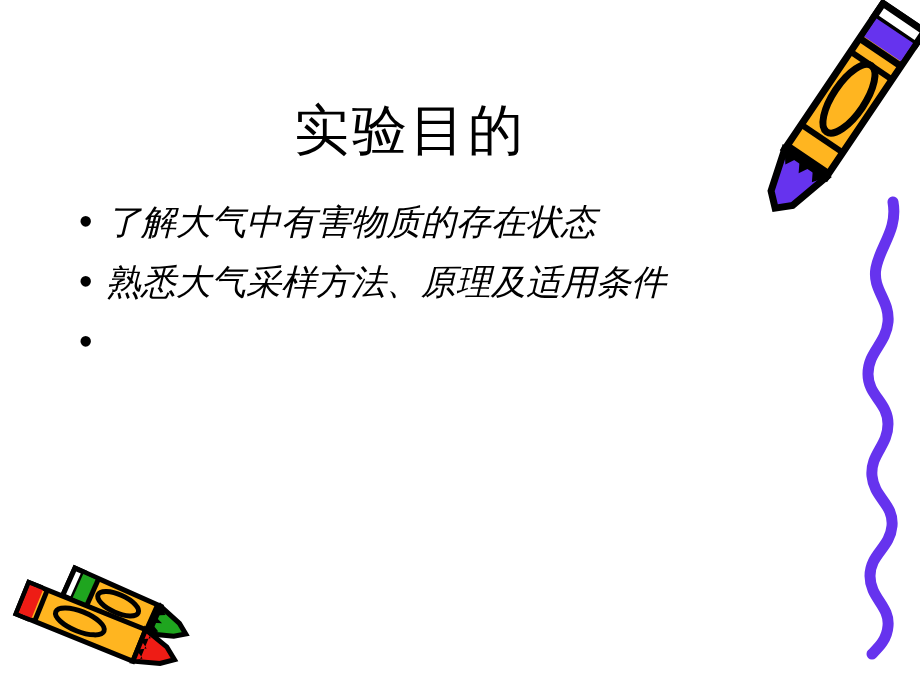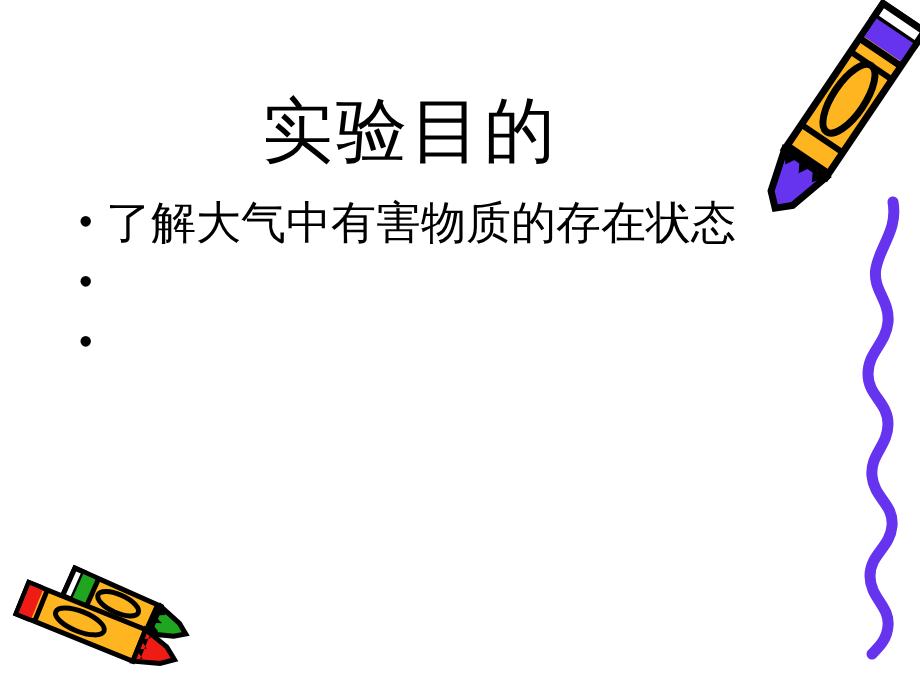--- a/index.html
+++ b/index.html
@@ -21,21 +21,21 @@
     overflow: hidden;
   }
 
   
   #slide-title {
     position: absolute;
     left: 0;
     top: 96px;
     width: 820px;
     text-align: center;
-    font-size: 71px;
+    font-size: 55px;
     line-height: 70px;
     color: #000000;
     letter-spacing: 3px;
     font-family: "Liberation Serif", "DejaVu Serif", serif;
     white-space: nowrap;
   }
 
   
   #bullet-list {
     position: absolute;
@@ -52,26 +52,27 @@
     width: 32px;
     flex: 0 0 32px;
     font-size: 44px;
     line-height: 52px;
     color: #000000;
     text-align: left;
     padding-left: 4px;
     box-sizing: border-box;
   }
   .bullet-text {
-    font-size: 45px;
+    font-size: 35px;
     line-height: 54px;
     color: #000000;
     letter-spacing: 0px;
     white-space: nowrap;
     font-family: "Liberation Serif", "DejaVu Serif", serif;
+    font-style: italic;
   }
 
   
   .art {
     position: absolute;
     pointer-events: none;
   }
   #crayon-top-right {
     left: 760px;
     top: -4px;
@@ -100,20 +101,21 @@
 
   <div id="bullet-list">
 
     <div class="bullet-row">
       <span class="bullet-marker">•</span>
       <span class="bullet-text">了解大气中有害物质的存在状态</span>
     </div>
 
     <div class="bullet-row">
       <span class="bullet-marker">•</span>
+      <span class="bullet-text">熟悉大气采样方法、原理及适用条件</span>
     </div>
 
     <div class="bullet-row">
       <span class="bullet-marker">•</span>
     </div>
 
   </div>
 
   <svg class="art" id="crayon-top-right" viewBox="0 0 160 232" xmlns="http://www.w3.org/2000/svg">
 

